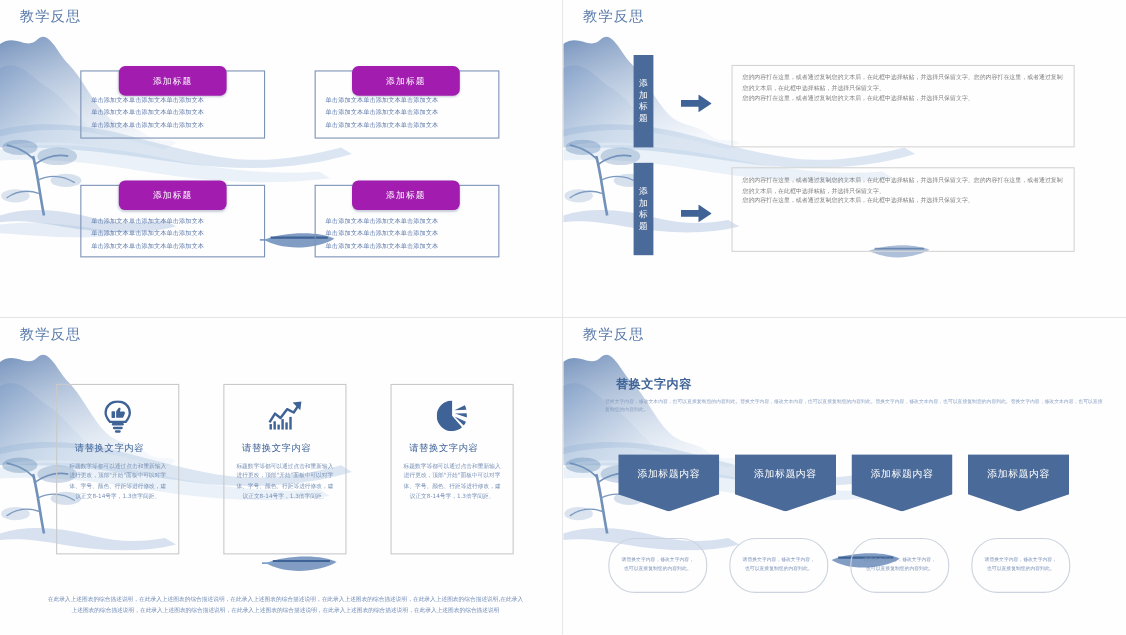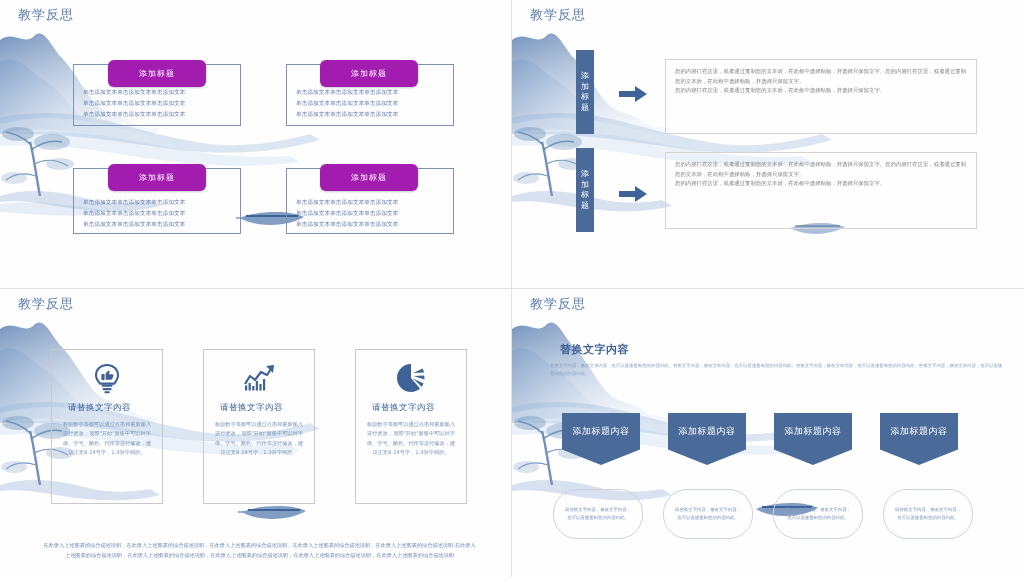--- a/index.html
+++ b/index.html
@@ -130,21 +130,21 @@
     letter-spacing:.5px;
   }
   .s4 .sub{
     position:absolute;left:38px;right:20px;top:73px;
     font-size:4.4px;line-height:8.4px;color:#8aa0c0;
     font-family:"DejaVu Sans",sans-serif;
     text-align:left;
   }
   .s4 .banner{
     position:absolute;
-    width:78px;height:52px;
+    width:92px;height:52px;
     background:#4a6a99;
     -webkit-clip-path:polygon(0 0,100% 0,100% 70%,50% 100%,0 70%);
     clip-path:polygon(0 0,100% 0,100% 70%,50% 100%,0 70%);
     display:flex;align-items:flex-start;justify-content:center;
   }
   .s4 .banner span{
     margin-top:12px;
     color:#fff;font-size:9px;letter-spacing:.5px;
     font-family:"DejaVu Sans",sans-serif;
   }

